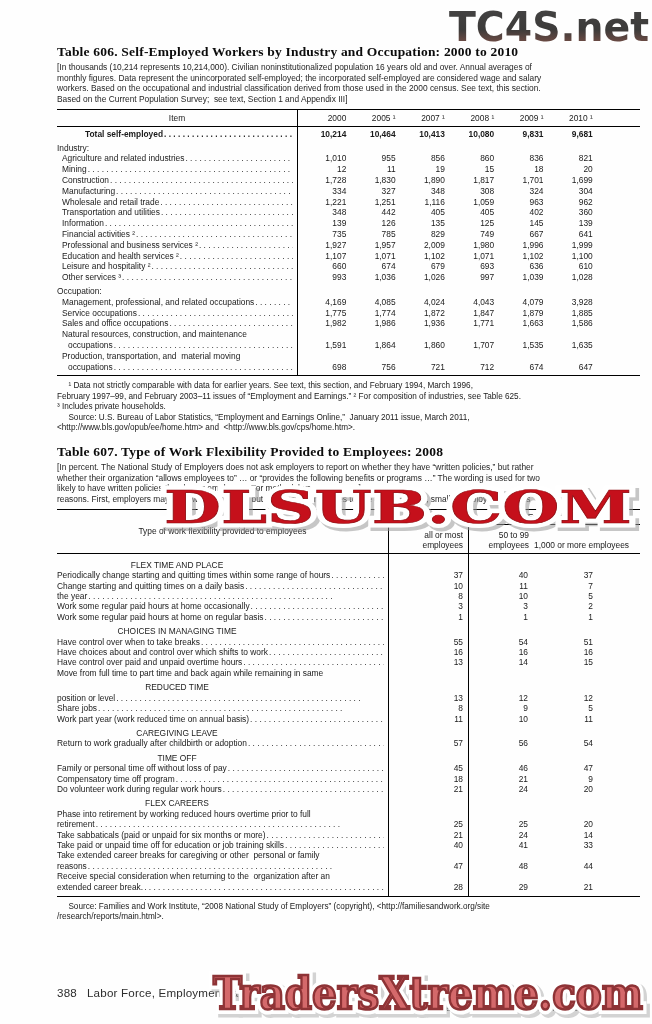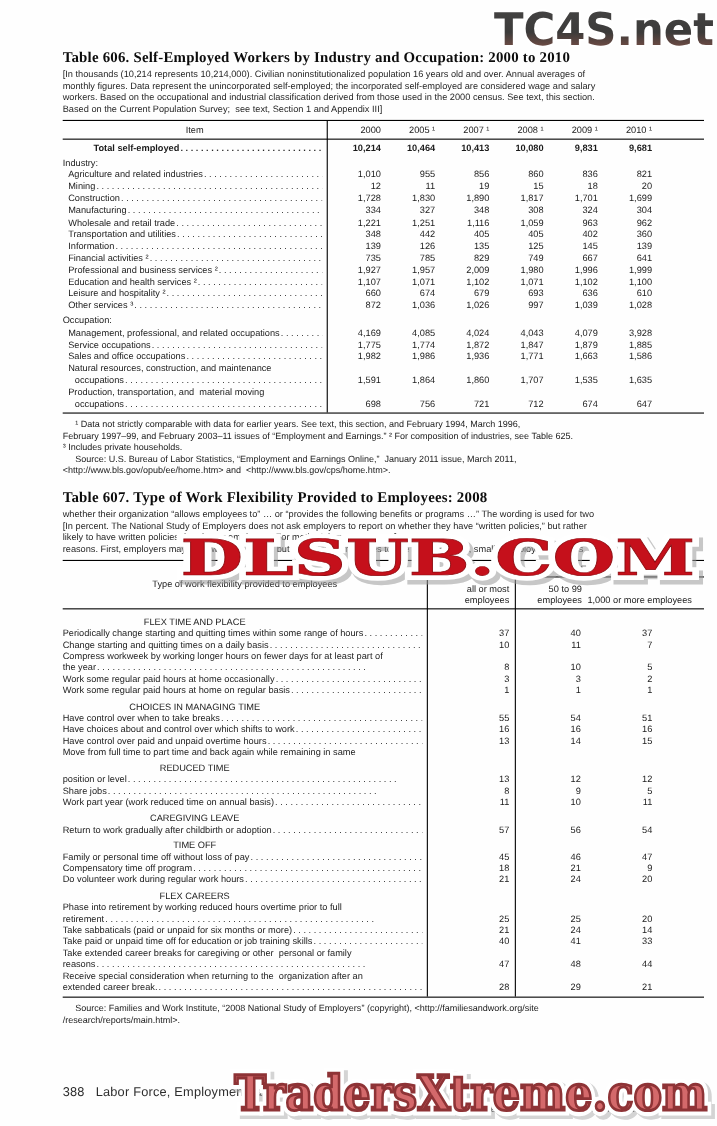--- a/index.html
+++ b/index.html
@@ -244,21 +244,21 @@
             <div class="val">693</div>
             <div class="val">636</div>
             <div class="val">610</div>
             <div class="sp"></div>
           </div>
           <div class="row">
             <div class="lbl ind1">
               <span class="lt">Other services ³</span>
               <span class="dots"></span>
             </div>
-            <div class="val">872</div>
+            <div class="val">993</div>
             <div class="val">1,036</div>
             <div class="val">1,026</div>
             <div class="val">997</div>
             <div class="val">1,039</div>
             <div class="val">1,028</div>
             <div class="sp"></div>
           </div>
           <div class="row mt3">
             <div class="lbl grp">
               <span class="lt">Occupation:</span>
@@ -367,22 +367,22 @@
         <div class="ln">February 1997–99, and February 2003–11 issues of “Employment and Earnings.” ² For composition of industries, see Table 625.</div>
         <div class="ln">³ Includes private households.</div>
         <div class="ln">     Source: U.S. Bureau of Labor Statistics, “Employment and Earnings Online,”  January 2011 issue, March 2011,</div>
         <div class="ln">&lt;http://www.bls.gov/opub/ee/home.htm&gt; and  &lt;http://www.bls.gov/cps/home.htm&gt;.</div>
       </div>
   </div>
 
   <div id="sec607">
     <div class="ttl">Table 607. Type of Work Flexibility Provided to Employees: 2008</div>
     <div class="hn">
+        <div class="ln">[In percent. The National Study of Employers does not ask employers to report on whether they have “written policies,” but rather</div>
         <div class="ln">whether their organization “allows employees to” … or “provides the following benefits or programs …” The wording is used for two</div>
-        <div class="ln">[In percent. The National Study of Employers does not ask employers to report on whether they have “written policies,” but rather</div>
         <div class="ln">likely to have written policies than larger employers. For methodology, see source]</div>
         <div class="ln">reasons. First, employers may have written policies, but not “allow” employees to use them. Second, smaller employers are less</div>
       </div>
     <div class="tb">
       <div class="vr" style="left:331px;"></div>
       <div class="vr" style="left:411px;"></div>
       <div class="h7">
         <div class="s7h">Type of work flexibility provided to employees</div>
         <div class="c1h">all or most employees</div>
         <div class="esg">
@@ -417,23 +417,20 @@
             <div class="lbl7">
               <span class="lt ">Change starting and quitting times on a daily basis</span>
               <span class="dots"></span>
             </div>
             <div class="v1">10</div>
             <div class="v2">11</div>
             <div class="v3">7</div>
             <div class="sp7"></div>
           </div>
           <div class="row7">
-            <div class="lbl7">
-              <span class="lt ">Compress workweek by working longer hours on fewer days for at least part of</span>
-            </div>
             <div class="v1"></div>
             <div class="v2"></div>
             <div class="v3"></div>
             <div class="sp7"></div>
           </div>
           <div class="row7">
             <div class="lbl7">
               <span class="lt ind2">the year</span>
               <span class="dots"></span>
             </div>

